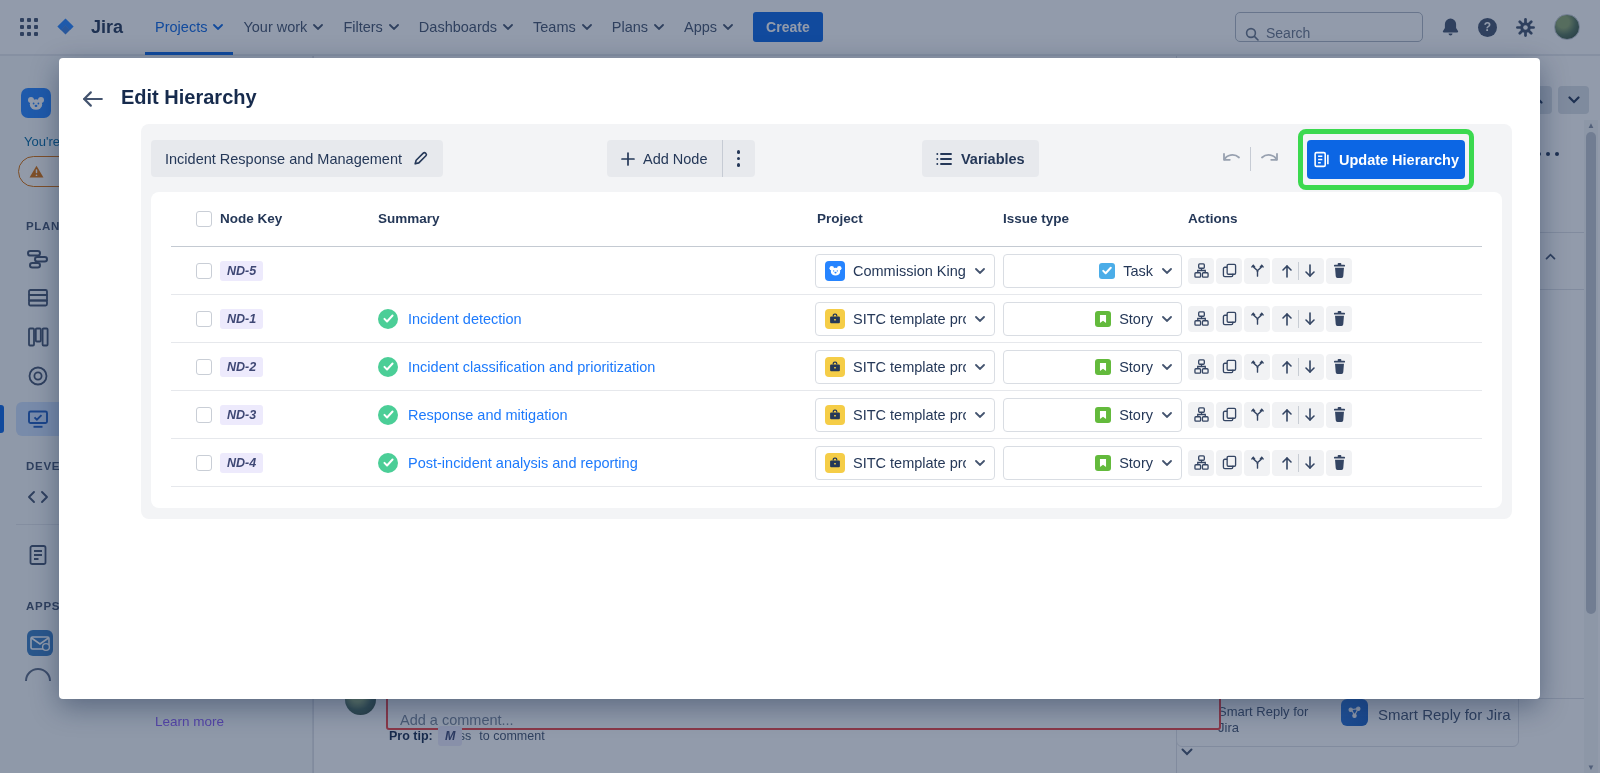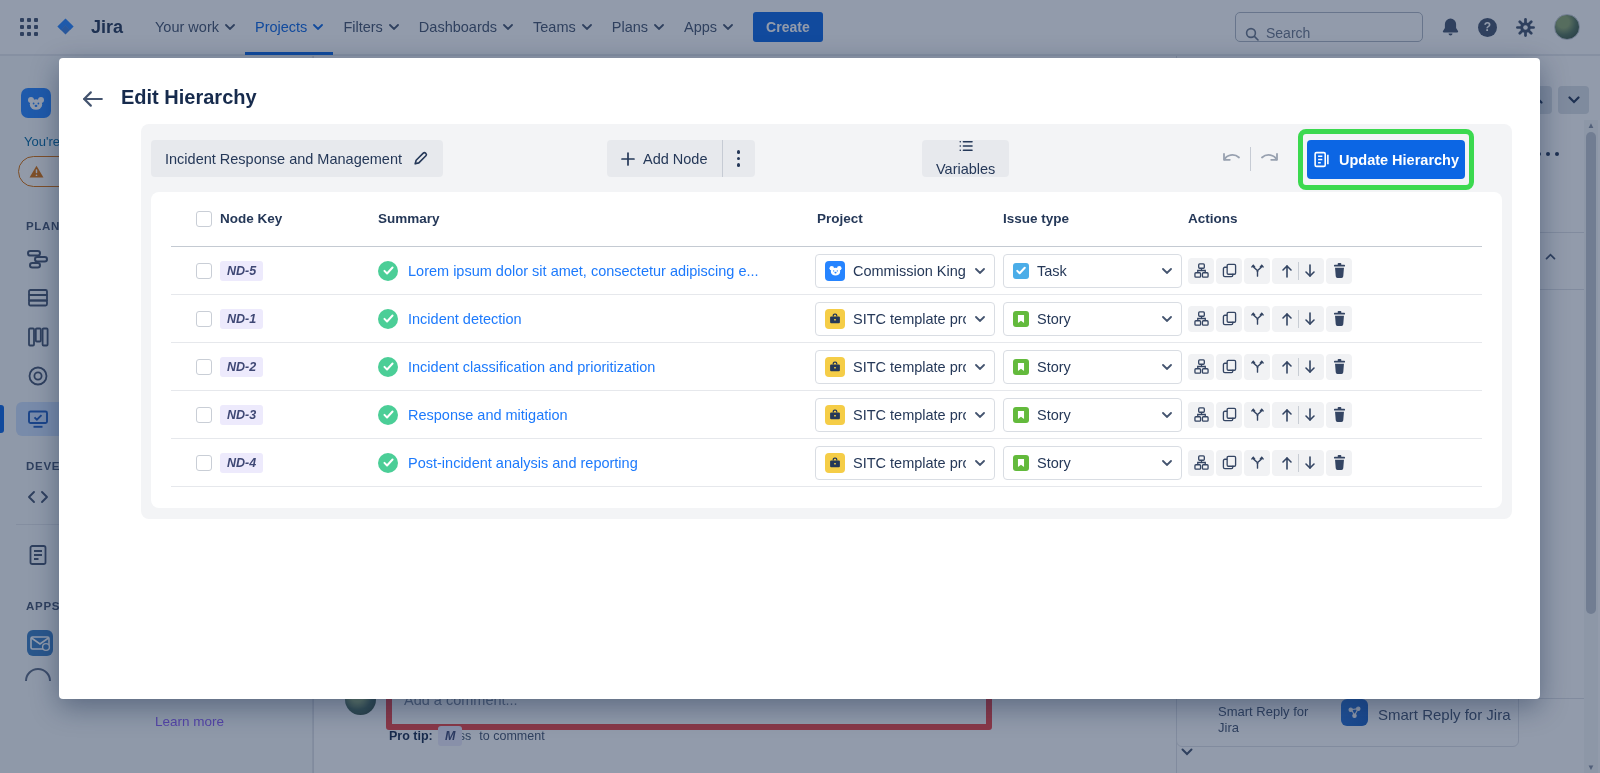--- a/index.html
+++ b/index.html
@@ -43,22 +43,22 @@
   .side-active-bar { position:absolute; left:0; top:349px; width:4px; height:28px; background:var(--accent-blue); border-radius:0 3px 3px 0; }
   .side-divider { position:absolute; left:16px; top:468px; width:280px; border-top:1px solid #E4E6EA; }
   .side-arc { position:absolute; left:25px; top:612px; width:26px; height:13px; overflow:hidden; }
   .side-arc i { display:block; width:26px; height:26px; border:2.5px solid #5E6C84; border-radius:50%; }
   .learn-more { position:absolute; left:155px; top:658px; font-size:13.5px; color:#8b5cf6; cursor:pointer; }
 
   
   .bg-main { position:absolute; top:56px; left:313px; right:0; bottom:0; background:#fff; z-index:1; }
   .comment-avatar { position:absolute; left:345px; top:684px; width:31px; height:31px; border-radius:50%;
             background:radial-gradient(circle at 40% 35%, #9FB97F 0 25%, #4E6E5D 55%, #2A3F33 100%); z-index:1; }
-  .comment-box { position:absolute; left:386px; top:686px; width:606px; height:44px; border:6px solid #ef4444;
-                 border-radius:3px; background:#fff; display:flex; align-items:flex-start; padding:0 12px; z-index:1; }
+  .comment-box { position:absolute; left:386px; top:686px; width:835px; height:44px; border:2px solid #ef4444;
+                 border-radius:3px; background:#fff; display:flex; align-items:flex-end; padding:0 12px; z-index:1; }
   .comment-box input { border:none; outline:none; width:100%; font-size:14.5px; font-family:inherit; background:transparent; color:#44546F; }
   .comment-box input::placeholder { color:#7A869A; }
   .pro-tip { position:absolute; left:389px; top:729px; display:flex; align-items:center; gap:8px;
              font-size:12.5px; color:#44546F; z-index:1;text-align:center; }
   .pro-tip b { color:#172B4D; }
   .key-chip { background:#DCDFE4; border-radius:3px; padding:1px 5px; font-size:11px; font-weight:bold; color:#44546F;font-style:italic; }
   .scroll-hint { position:absolute; left:1181px; top:748px; z-index:1; }
   .col-divider { position:absolute; top:56px; bottom:0; width:1px; background:#DFE1E6; z-index:1; }
 
   
@@ -93,21 +93,21 @@
 
   .panel { position:absolute; left:82px; top:66px; width:1371px; height:395px; background:#F3F4F6; border-radius:8px; }
   .chip-gray { background:#E7E9ED; border-radius:4px; height:37px; display:flex; align-items:center;
                font-size:14.5px; color:#253858; cursor:pointer; border:none; font-family:inherit; }
   .name-chip { position:absolute; left:10px; top:16px; padding:0 14px; gap:10px; font-weight:500; }
   .addnode-group { position:absolute; left:466px; top:16px; display:flex; align-items:stretch; }
   .addnode-btn { display:flex; align-items:center; gap:8px; padding:0 14px; font-weight:500; }
   .group-divider { width:1px; background:#C6CBD4; margin:0; }
   .kebab-btn { width:32px; display:flex; flex-direction:column; align-items:center; justify-content:center; gap:3px; cursor:pointer; }
   .kebab-btn i { width:3.5px; height:3.5px; border-radius:50%; background:#253858; }
-  .variables-btn { position:absolute; left:781px; top:16px; padding:0 14px; gap:9px; font-weight:400;flex-direction:column; }
+  .variables-btn { position:absolute; left:781px; top:16px; padding:0 14px; gap:9px; font-weight:700; }
   .undo-redo { position:absolute; left:1072px; top:16px; height:37px; display:flex; align-items:center; }
   .ur-btn { background:none; border:none; cursor:pointer; padding:0 8px; }
   .ur-div { width:1px; height:24px; background:#C6CBD4; }
   .hl-rect { position:absolute; left:1157px; top:5px; width:176px; height:61px;
              border:5px solid var(--highlight-green); border-radius:8px; }
   .update-btn { position:absolute; left:1166px; top:16px; width:158px; height:39px; background:var(--accent-blue);
                 border:none; border-radius:4px; color:#fff; font-size:14.5px; font-weight:bold; font-family:inherit;
                 display:flex; align-items:center; justify-content:center; gap:9px; cursor:pointer; }
 
   .card { position:absolute; left:10px; top:68px; width:1351px; height:316px; background:#fff; border-radius:8px; }
@@ -119,21 +119,21 @@
   .h-cb { top:19px; transform:none; }
   .key-chip { position:absolute; left:49px; top:50%; transform:translateY(-50%); background:var(--node-chip-bg);
               color:var(--node-chip-text); font-size:12.5px; font-weight:600; padding:3px 7px; border-radius:3px; }
   .sum-wrap { position:absolute; left:207px; top:50%; transform:translateY(-50%); display:flex; align-items:center; gap:10px; }
   .done-circle { width:20px; height:20px; border-radius:50%; background:var(--success-green);
                  display:flex; align-items:center; justify-content:center; flex:none; }
   .sum-link { font-size:14.5px; font-weight:500; color:var(--link-blue); text-decoration:none; white-space:nowrap; cursor:pointer; }
   .sel { position:absolute; top:50%; transform:translateY(-50%); height:34px; background:#fff; border:1px solid #D9DDE3;
          border-radius:4px; display:flex; align-items:center; padding:0 28px 0 9px; gap:8px; cursor:pointer; }
   .sel-proj { left:644px; width:180px; }
-  .sel-iss  { left:832px; width:179px; }
+  .sel-iss  { left:832px; width:179px;justify-content:flex-end; }
   .sel .lbl { font-size:14.5px; color:#253858; white-space:nowrap; overflow:hidden; }
   .sel .chev { position:absolute; right:9px; }
   .pavatar { width:20px; height:20px; border-radius:4px; flex:none; display:flex; align-items:center; justify-content:center; }
   .pavatar svg { display:none; }
   .pa-koala { background:#2684FF; } .pa-koala .svg-koala { display:block; }
   .pa-briefcase { background:#F5CD47; } .pa-briefcase .svg-brief { display:block; }
   .itype { width:16px; height:16px; border-radius:3px; flex:none; display:flex; align-items:center; justify-content:center; }
   .itype svg { display:none; }
   .it-task { background:var(--task-blue); } .it-task .svg-task { display:block; }
   .it-story { background:var(--story-green); } .it-story .svg-story { display:block; }
@@ -160,28 +160,28 @@
       <i></i>
       <i></i>
     </div>
   <div class="logo">
     <svg width="23" height="23" viewBox="0 0 24 24">
       <path fill="#2684FF" d="M12 2.5l8.5 8.5-3.6 3.6-4.9-4.9-4.9 4.9L3.5 11z"></path>
       <path fill="#1868DB" d="M12 9.4l5 5-5 5-5-5z" opacity=".85"></path>
     </svg>
     <span class="logo-text">Jira</span>
   </div>
+  <div class="nav-item active">
+      <span>Projects</span>
+      <svg class="chev-s" viewBox="0 0 10 6">
+        <path d="M1 1l4 4 4-4" stroke="#44546F" stroke-width="1.8" fill="none" stroke-linecap="round"></path>
+      </svg>
+    </div>
   <div class="nav-item">
       <span>Your work</span>
-      <svg class="chev-s" viewBox="0 0 10 6">
-        <path d="M1 1l4 4 4-4" stroke="#44546F" stroke-width="1.8" fill="none" stroke-linecap="round"></path>
-      </svg>
-    </div>
-  <div class="nav-item active">
-      <span>Projects</span>
       <svg class="chev-s" viewBox="0 0 10 6">
         <path d="M1 1l4 4 4-4" stroke="#44546F" stroke-width="1.8" fill="none" stroke-linecap="round"></path>
       </svg>
     </div>
   <div class="nav-item">
       <span>Filters</span>
       <svg class="chev-s" viewBox="0 0 10 6">
         <path d="M1 1l4 4 4-4" stroke="#44546F" stroke-width="1.8" fill="none" stroke-linecap="round"></path>
       </svg>
     </div>
@@ -466,28 +466,20 @@
         <span style="left:49px">Node Key</span>
         <span style="left:207px">Summary</span>
         <span style="left:646px">Project</span>
         <span style="left:832px">Issue type</span>
         <span style="left:1017px">Actions</span>
       </div>
       <div>
   <div class="t-row">
     <div class="cbox"></div>
     <span class="key-chip">ND-5</span>
-    <div class="sum-wrap">
-      <span class="done-circle">
-        <svg width="11" height="9" viewBox="0 0 12 10">
-                  <path d="M1.5 5.4L4.4 8.3 10.5 1.7" fill="none" stroke="#fff" stroke-width="2.2" stroke-linecap="round" stroke-linejoin="round"></path>
-                </svg>
-      </span>
-      <a class="sum-link">Lorem ipsum dolor sit amet, consectetur adipiscing e...</a>
-    </div>
     <div class="sel sel-proj">
       <span class="pavatar pa-koala">
         <svg class="svg-koala" width="15" height="15" viewBox="0 0 20 20">
                   <g fill="#fff">
                     <circle cx="5" cy="7" r="3"></circle>
                     <circle cx="15" cy="7" r="3"></circle>
                     <ellipse cx="10" cy="11.5" rx="6.2" ry="5.2"></ellipse>
                   </g>
                   <g fill="#2684FF">
                     <circle cx="7.6" cy="10.5" r=".9"></circle>

